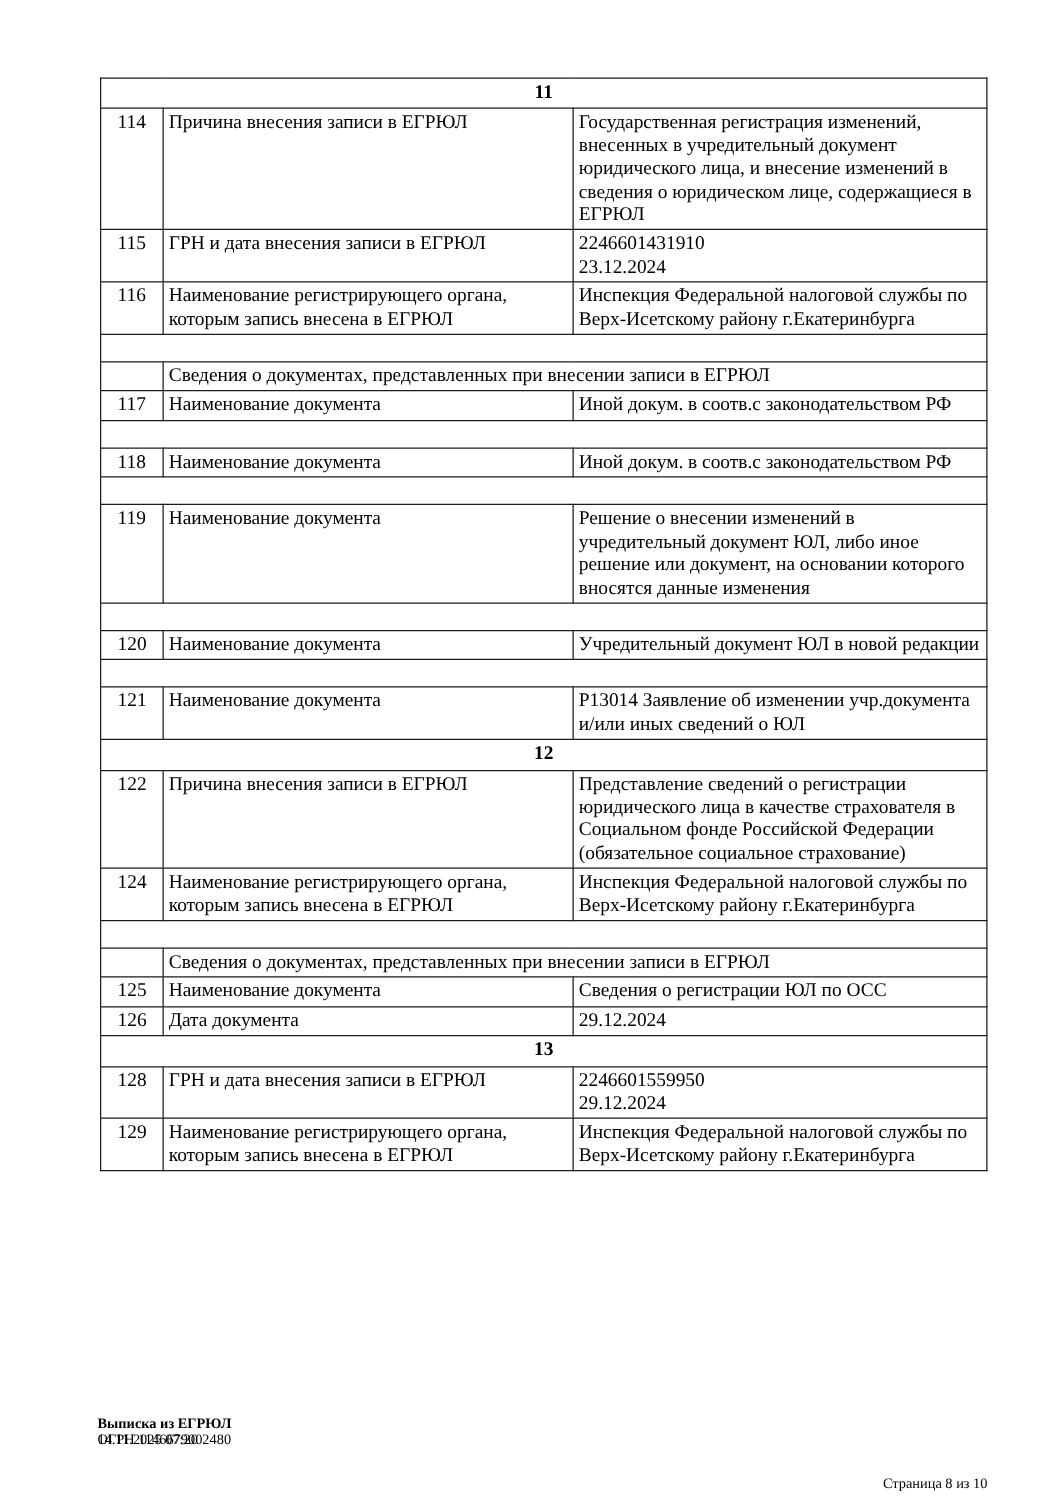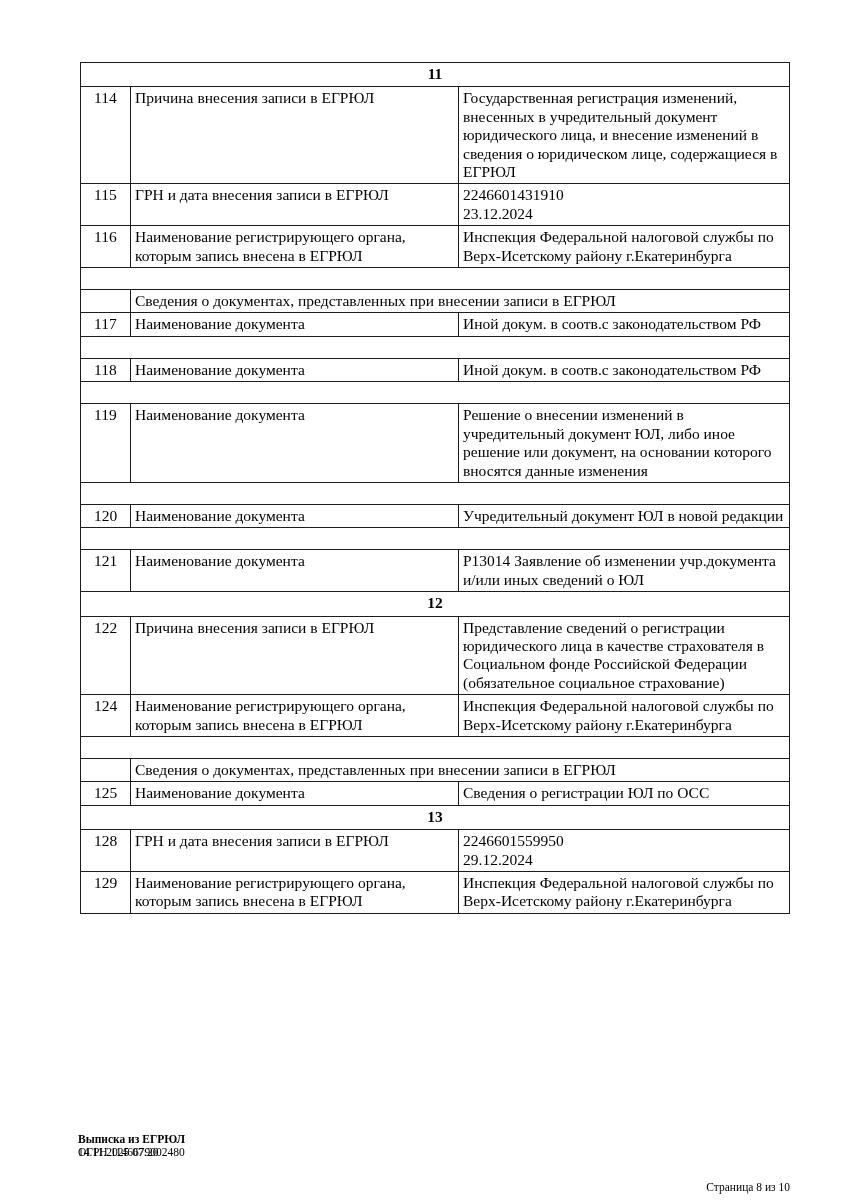--- a/index.html
+++ b/index.html
@@ -138,20 +138,25 @@
   </tr>
       <tr class="subtitle-row">
     <td class="num-cell"></td>
     <td colspan="2">Сведения о документах, представленных при внесении записи в ЕГРЮЛ</td>
   </tr>
       <tr class="entry-row">
     <td class="num-cell">125</td>
     <td class="label-cell">Наименование документа</td>
     <td class="value-cell">Сведения о регистрации ЮЛ по ОСС</td>
   </tr>
+      <tr class="entry-row">
+    <td class="num-cell">126</td>
+    <td class="label-cell">Дата документа</td>
+    <td class="value-cell">29.12.2024</td>
+  </tr>
       <tr class="section-row">
     <td colspan="3">13</td>
   </tr>
       <tr class="entry-row">
     <td class="num-cell">128</td>
     <td class="label-cell">ГРН и дата внесения записи в ЕГРЮЛ</td>
     <td class="value-cell">2246601559950
 29.12.2024</td>
   </tr>
       <tr class="entry-row">

